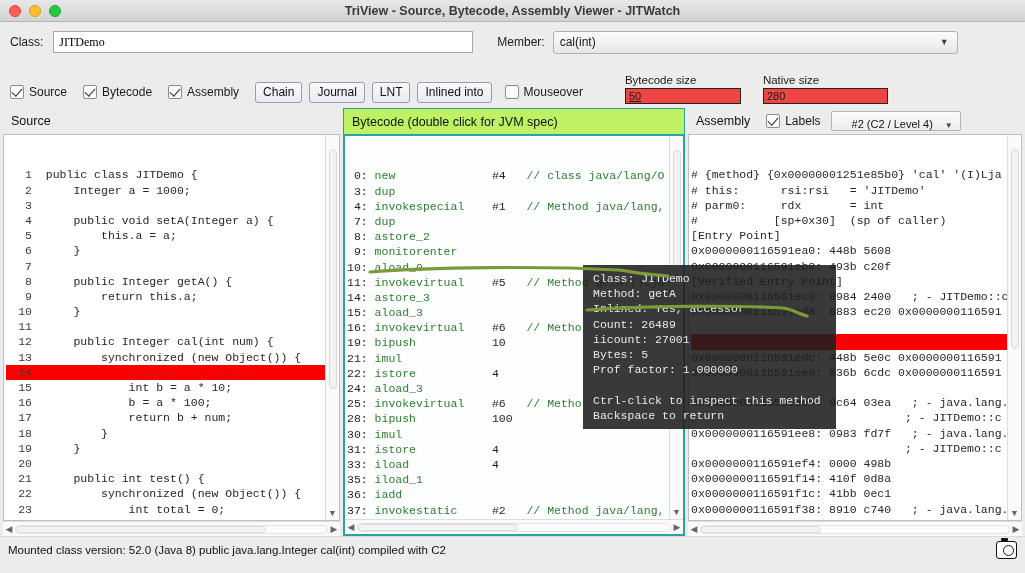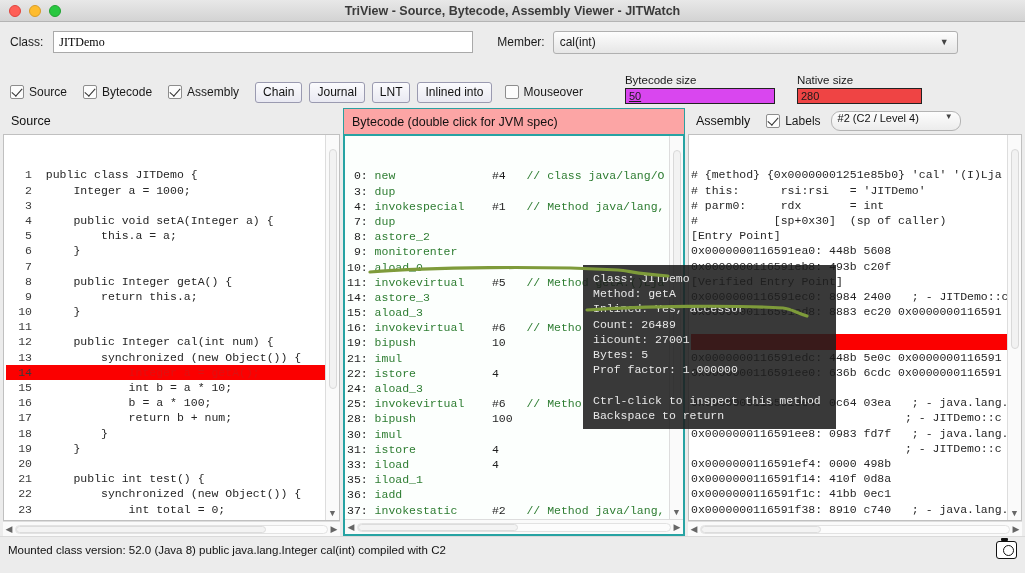--- a/index.html
+++ b/index.html
@@ -107,35 +107,35 @@
     position:absolute; top:0; height:7px; background:#f3f3f3;
     border:1px solid #dcdcdc; border-radius:4px;
   }
   
   #srcPane{ width:337px; }
   #srcPane .pane-hdr{ background:#ececec; }
   #srcPane .code{ border:1px solid #c0c0c0; }
   .gutter{ display:inline-block; width:26px; text-align:right; color:#3a3a3a;}
   
   #bcPane{ width:342px; }
-  #bcPane .pane-hdr{ background:#fca5a5; border:1px solid #2aa0a0; border-bottom:none;}
+  #bcPane .pane-hdr{ background:#bef264; border:1px solid #2aa0a0; border-bottom:none;}
   #bcPane .codewrap{ flex:1; border:2px solid #27a3a3; display:flex; flex-direction:column; min-height:0;}
   #bcPane .code{ background:#fcfffd; }
   .bc-op{ color:#2e7d32; }
   .bc-cmt{ color:#2e7d32; }
   .bc-off{ color:#1f1f1f; }
   
   #asmPane{ width:334px; }
   #asmPane .pane-hdr{ background:#ececec; }
   #asmPane .code{ border:1px solid #c0c0c0; }
   #asmCombo{
     margin-left:10px; width:130px; height:20px;
     background:linear-gradient(#fdfdfd,#ececec);
-    border:1px solid #b4b4b4; border-radius:9px;
-    display:flex;align-items:flex-start; padding:0 6px; font-size:11px;
+    border:1px solid #b4b4b4; border-radius:2px;
+    display:flex;align-items:flex-end; padding:0 20px; font-size:11px;
     position:relative;
   }
   #asmCombo .arrow{ position:absolute; right:7px; font-size:8px;color:#444;}
   
   #tooltip{
     position:absolute; left:583px; top:265px; width:253px; height:164px;
     background:rgba(30,30,30,0.88); color:#e8e8e8;
     font-family:"Liberation Mono", monospace; font-size:11.5px;
     line-height:15.2px; padding:6px 0 0 10px; white-space:pre;
     z-index:50;
@@ -207,21 +207,21 @@
       <div class="btn">Inlined into</div>
       <div class="cb" style="margin-left:6px;">
         <span class="box"></span>
         <span class="lbl">Mouseover</span>
       </div>
     </div>
 
     <div style="display:flex; margin-left:26px; gap:22px;">
       <div class="metric">
         <div class="cap">Bytecode size</div>
-        <div class="val" style="width:150px;background:#d946ef;text-decoration:underline;">50</div>
+        <div class="val" style="width:116px;background:#ef4444;text-decoration:underline;">50</div>
       </div>
       <div class="metric">
         <div class="cap">Native size</div>
         <div class="val" style="width:125px;">280</div>
       </div>
     </div>
   </div>
 </div>
 
 <div id="panes">

